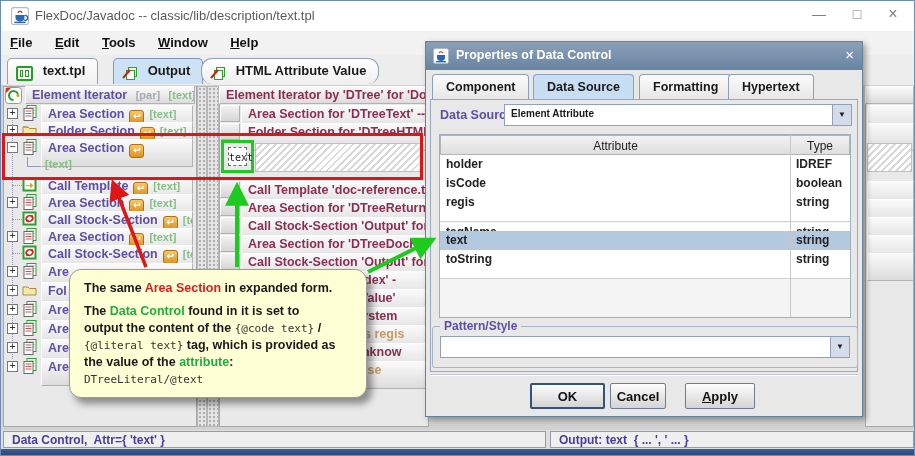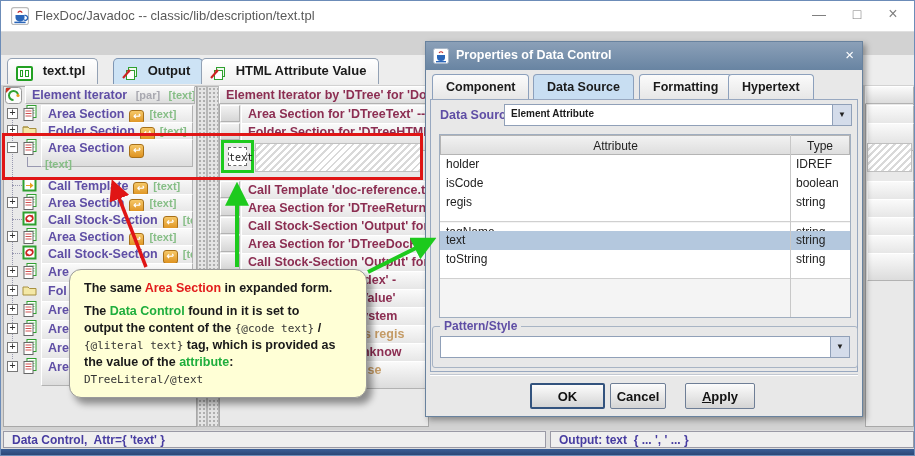--- a/index.html
+++ b/index.html
@@ -81,21 +81,21 @@
   .dtab.sel{background:#C8DEF2;}
   .dlg-panel{position:absolute;left:4px;top:57px;width:428px;height:273px;border:1px solid #98A8C0;background:#E8E8E8;box-sizing:border-box;}
   .dlg-label{position:absolute;font-weight:bold;color:#5F4EA5;font-size:12.5px;}
   .combo{position:absolute;height:22px;background:#FFFFFF;border:1px solid #90A0B8;box-sizing:border-box;}
   .combo .val{position:absolute;left:6px;top:3px;font-size:10px;font-weight:bold;color:#1A1A1A;white-space:nowrap;}
   .combo .arrow{position:absolute;right:0;top:0;width:19px;height:100%;background:#D4DCEA;border-left:1px solid #90A0B8;
                 text-align:center;font-size:8px;color:#222;line-height:20px;box-sizing:border-box;}
   .tbl{position:absolute;border:1px solid #A0AEC0;background:#F4F4F4;box-sizing:border-box;}
   .tbl .hcell{position:absolute;top:0;height:20px;box-sizing:border-box;background:linear-gradient(#F2F2F2,#DEDEDE);
               border:1px solid #B4B4B4;font-size:12px;color:#222;text-align:center;padding-top:3px;}
-  .trow{position:absolute;height:29px;background:#FFFFFF;border-bottom:1px solid #D0D0D0;box-sizing:border-box;width:100%;}
+  .trow{position:absolute;height:29px;background:#FFFFFF;border-bottom:1px solid #D0D0D0;box-sizing:border-box;width:100%;font-weight:bold;}
   .trow.sel{background:#B4C8DE;}
   .trow .c1{position:absolute;left:6px;top:2px;font-size:12px;color:#222;}
   .trow .c2{position:absolute;left:356px;top:2px;font-size:12px;color:#222;}
   .tdiv{position:absolute;top:0;width:1px;background:#C8C8C8;height:100%;}
   .group{position:absolute;border:1px solid #A8B4C4;border-radius:3px;box-sizing:border-box;}
   .group-legend{position:absolute;background:#E8E8E8;padding:0 4px;font-size:12px;font-weight:bold;color:#5F4EA5;}
   .btn{position:absolute;height:26px;box-sizing:border-box;background:linear-gradient(#FCFCFC,#D4D4D4);
        border:1px solid #6E7E96;border-radius:2px;font-size:13px;font-weight:bold;color:#111;text-align:center;padding-top:5px;}
   .btn.default{border:2px solid #33537E;padding-top:4px;}
   .btn span{display:inline-block;}
@@ -122,39 +122,46 @@
       <path d="M12,7.5 a2.2,2.2 0 1 1 -0.5,4" fill="none" stroke="#2B66B8" stroke-width="1.2"></path>
       <path d="M6,5 q2,-2.5 4,0" fill="none" stroke="#C23030" stroke-width="1.2"></path>
       <rect x="3" y="13" width="10" height="1.4" fill="#2B66B8"></rect>
     </svg>
     <span class="ttl">FlexDoc/Javadoc -- classic/lib/description/text.tpl</span>
     <span class="winctl" style="right:80px;">—</span>
     <span class="winctl" style="right:42px;">□</span>
     <span class="winctl" style="right:6px;font-size:16px;top:4px;">×</span>
   </div>
 
+  <div class="abs menubar">
+    <div class="menu-item"><span>File</span></div>
+    <div class="menu-item"><span>Edit</span></div>
+    <div class="menu-item"><span>Tools</span></div>
+    <div class="menu-item"><span>Window</span></div>
+    <div class="menu-item"><span>Help</span></div>
+  </div>
 
   <div class="abs tabstrip">
     <div class="mtab" style="left:6px;">
       <span class="icon16" style="border:2px solid #22A022;border-radius:2px;background:#FFF;width:13px;height:11px;position:relative;">
         <span style="position:absolute;left:2px;top:2px;width:3px;height:7px;border:1px solid #22A022;box-sizing:border-box;"></span>
         <span style="position:absolute;left:7px;top:2px;width:4px;height:7px;border:1px solid #22A022;box-sizing:border-box;"></span>
       </span>
       <span class="lbl">text.tpl</span>
     </div>
     <div class="mtab sel" style="left:112px;">
       <svg class="icon16" viewBox="0 0 16 16">
         <rect x="6.5" y="2.5" width="8" height="9" fill="#EFFAEF" stroke="#2FA02F"></rect>
         <rect x="4.5" y="5.5" width="8" height="9" fill="#FFFFFF" stroke="#2FA02F"></rect>
         <path d="M1,13 L8,5" stroke="#CC2222" stroke-width="2"></path>
         <path d="M8,5 l-3.5,0.5 l2.5,2.5 z" fill="#CC2222"></path>
       </svg>
       <span class="lbl">Output</span>
     </div>
-    <div class="mtab" style="left:200px;">
+    <div class="mtab" style="left:200px;border-radius:11px;">
       <svg class="icon16" viewBox="0 0 16 16">
         <rect x="6.5" y="2.5" width="8" height="9" fill="#EFFAEF" stroke="#2FA02F"></rect>
         <rect x="4.5" y="5.5" width="8" height="9" fill="#FFFFFF" stroke="#2FA02F"></rect>
         <path d="M1,13 L8,5" stroke="#CC2222" stroke-width="2"></path>
         <path d="M8,5 l-3.5,0.5 l2.5,2.5 z" fill="#CC2222"></path>
       </svg>
       <span class="lbl">HTML Attribute Value</span>
     </div>
   </div>
 

